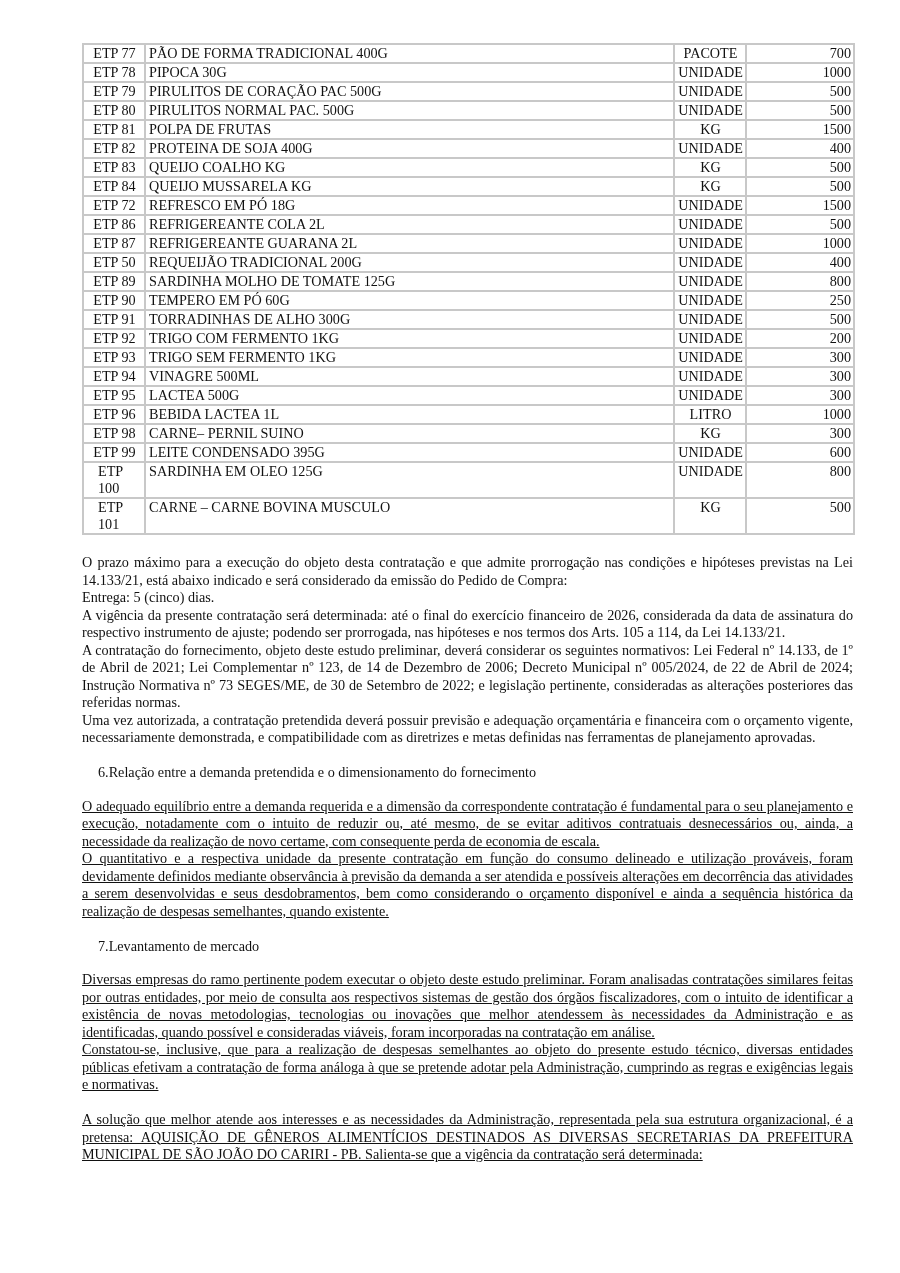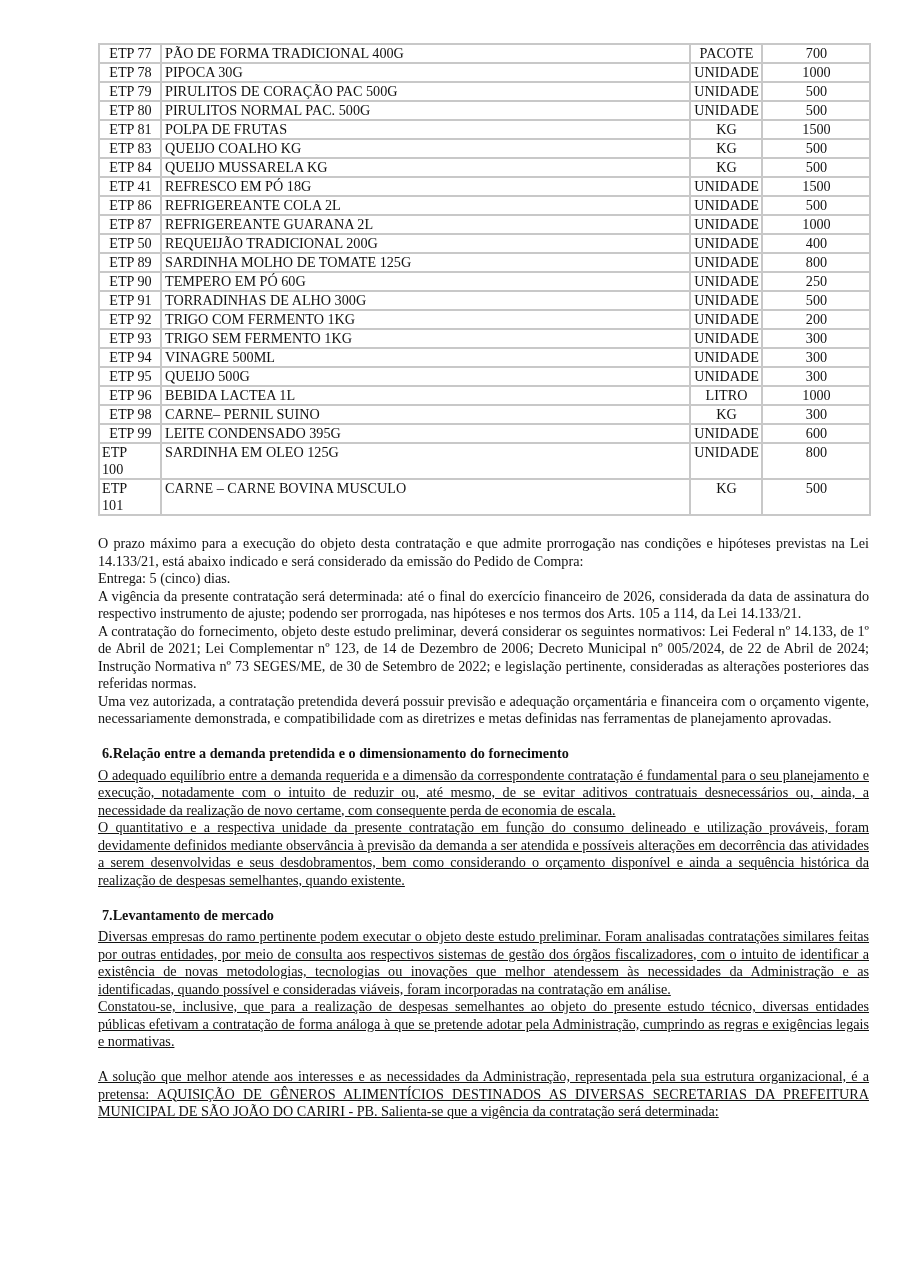--- a/index.html
+++ b/index.html
@@ -6,21 +6,21 @@
     body {
       width: 900px;
       height: 1273px;
       position: relative;
       overflow: hidden;
       font-family: "Liberation Serif", "DejaVu Serif", serif;
       color: #111111;
     }
     .page {
       position: absolute;
-      left: 98px;
+      left: 82px;
       top: 43px;
       width: 771px;
     }
     table.items {
       border-collapse: collapse;
       width: 771px;
       font-size: 14.2px;
       line-height: 17px;
       table-layout: fixed;
     }
@@ -28,36 +28,36 @@
       border: 2px solid #c8c8c8;
       padding: 0 2px 0 3px;
       vertical-align: top;
       height: 17px;
     }
     table.items col.c-code { width: 62px; }
     table.items col.c-desc { width: 529px; }
     table.items col.c-unit { width: 72px; }
     table.items col.c-qty { width: 108px; }
     td.code { text-align: center; padding-left: 2px; padding-right: 2px; }
-    td.code.wrap { text-align: left; padding-left: 2px; }
+    td.code.wrap { text-align: left; padding-left: 14px; }
     td.unit { text-align: center; padding-left: 0; padding-right: 0; }
-    td.qty { text-align: center; padding-right: 1px; }
+    td.qty { text-align: right; padding-right: 1px; }
     .body-text {
       margin-top: 19px;
       font-size: 14.2px;
       line-height: 17.5px;
       text-align: justify;
     }
     .body-text p { margin: 0; }
     .section { margin-top: 17.5px; }
     .section h2 {
       font-size: 14.2px;
       line-height: 17.5px;
-      font-weight: bold;
-      margin: 4px;
+      font-weight: normal;
+      margin: 16px;
     }
     .section p { margin: 0; text-decoration: underline; }
   </style>
 </head>
 <body>
 
 <div class="page">
 
   <table class="items">
     <colgroup>
@@ -91,33 +91,39 @@
           <td class="unit">UNIDADE</td>
           <td class="qty">500</td>
         </tr>
         <tr>
           <td class="code">ETP 81</td>
           <td class="desc">POLPA DE FRUTAS</td>
           <td class="unit">KG</td>
           <td class="qty">1500</td>
         </tr>
         <tr>
+          <td class="code">ETP 82</td>
+          <td class="desc">PROTEINA DE SOJA 400G</td>
+          <td class="unit">UNIDADE</td>
+          <td class="qty">400</td>
+        </tr>
+        <tr>
           <td class="code">ETP 83</td>
           <td class="desc">QUEIJO COALHO KG</td>
           <td class="unit">KG</td>
           <td class="qty">500</td>
         </tr>
         <tr>
           <td class="code">ETP 84</td>
           <td class="desc">QUEIJO MUSSARELA KG</td>
           <td class="unit">KG</td>
           <td class="qty">500</td>
         </tr>
         <tr>
-          <td class="code">ETP 41</td>
+          <td class="code">ETP 72</td>
           <td class="desc">REFRESCO EM PÓ 18G</td>
           <td class="unit">UNIDADE</td>
           <td class="qty">1500</td>
         </tr>
         <tr>
           <td class="code">ETP 86</td>
           <td class="desc">REFRIGEREANTE COLA 2L</td>
           <td class="unit">UNIDADE</td>
           <td class="qty">500</td>
         </tr>
@@ -164,21 +170,21 @@
           <td class="qty">300</td>
         </tr>
         <tr>
           <td class="code">ETP 94</td>
           <td class="desc">VINAGRE 500ML</td>
           <td class="unit">UNIDADE</td>
           <td class="qty">300</td>
         </tr>
         <tr>
           <td class="code">ETP 95</td>
-          <td class="desc">QUEIJO 500G</td>
+          <td class="desc">LACTEA 500G</td>
           <td class="unit">UNIDADE</td>
           <td class="qty">300</td>
         </tr>
         <tr>
           <td class="code">ETP 96</td>
           <td class="desc">BEBIDA LACTEA 1L</td>
           <td class="unit">LITRO</td>
           <td class="qty">1000</td>
         </tr>
         <tr>

